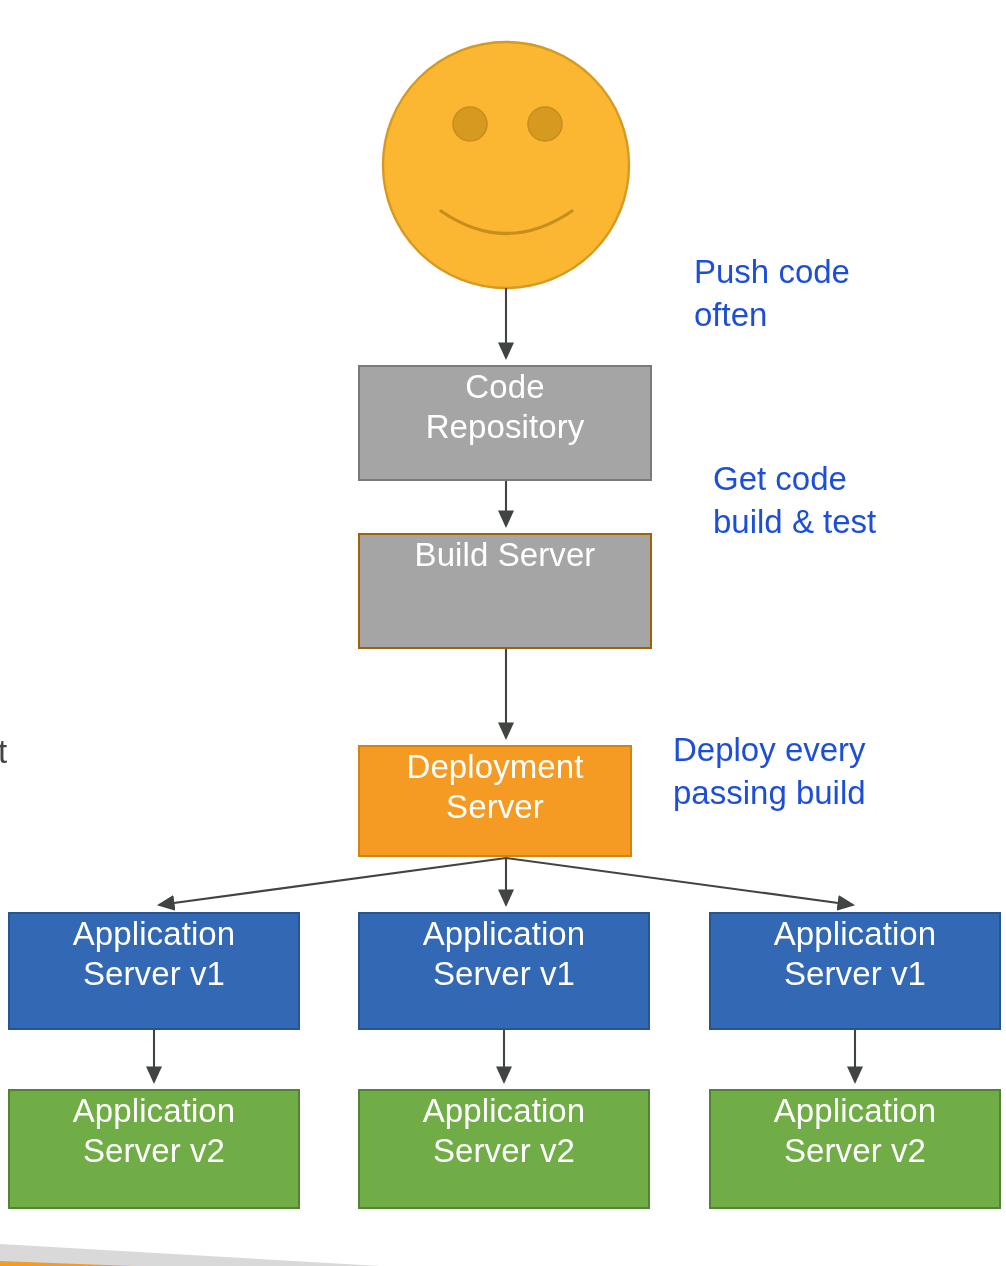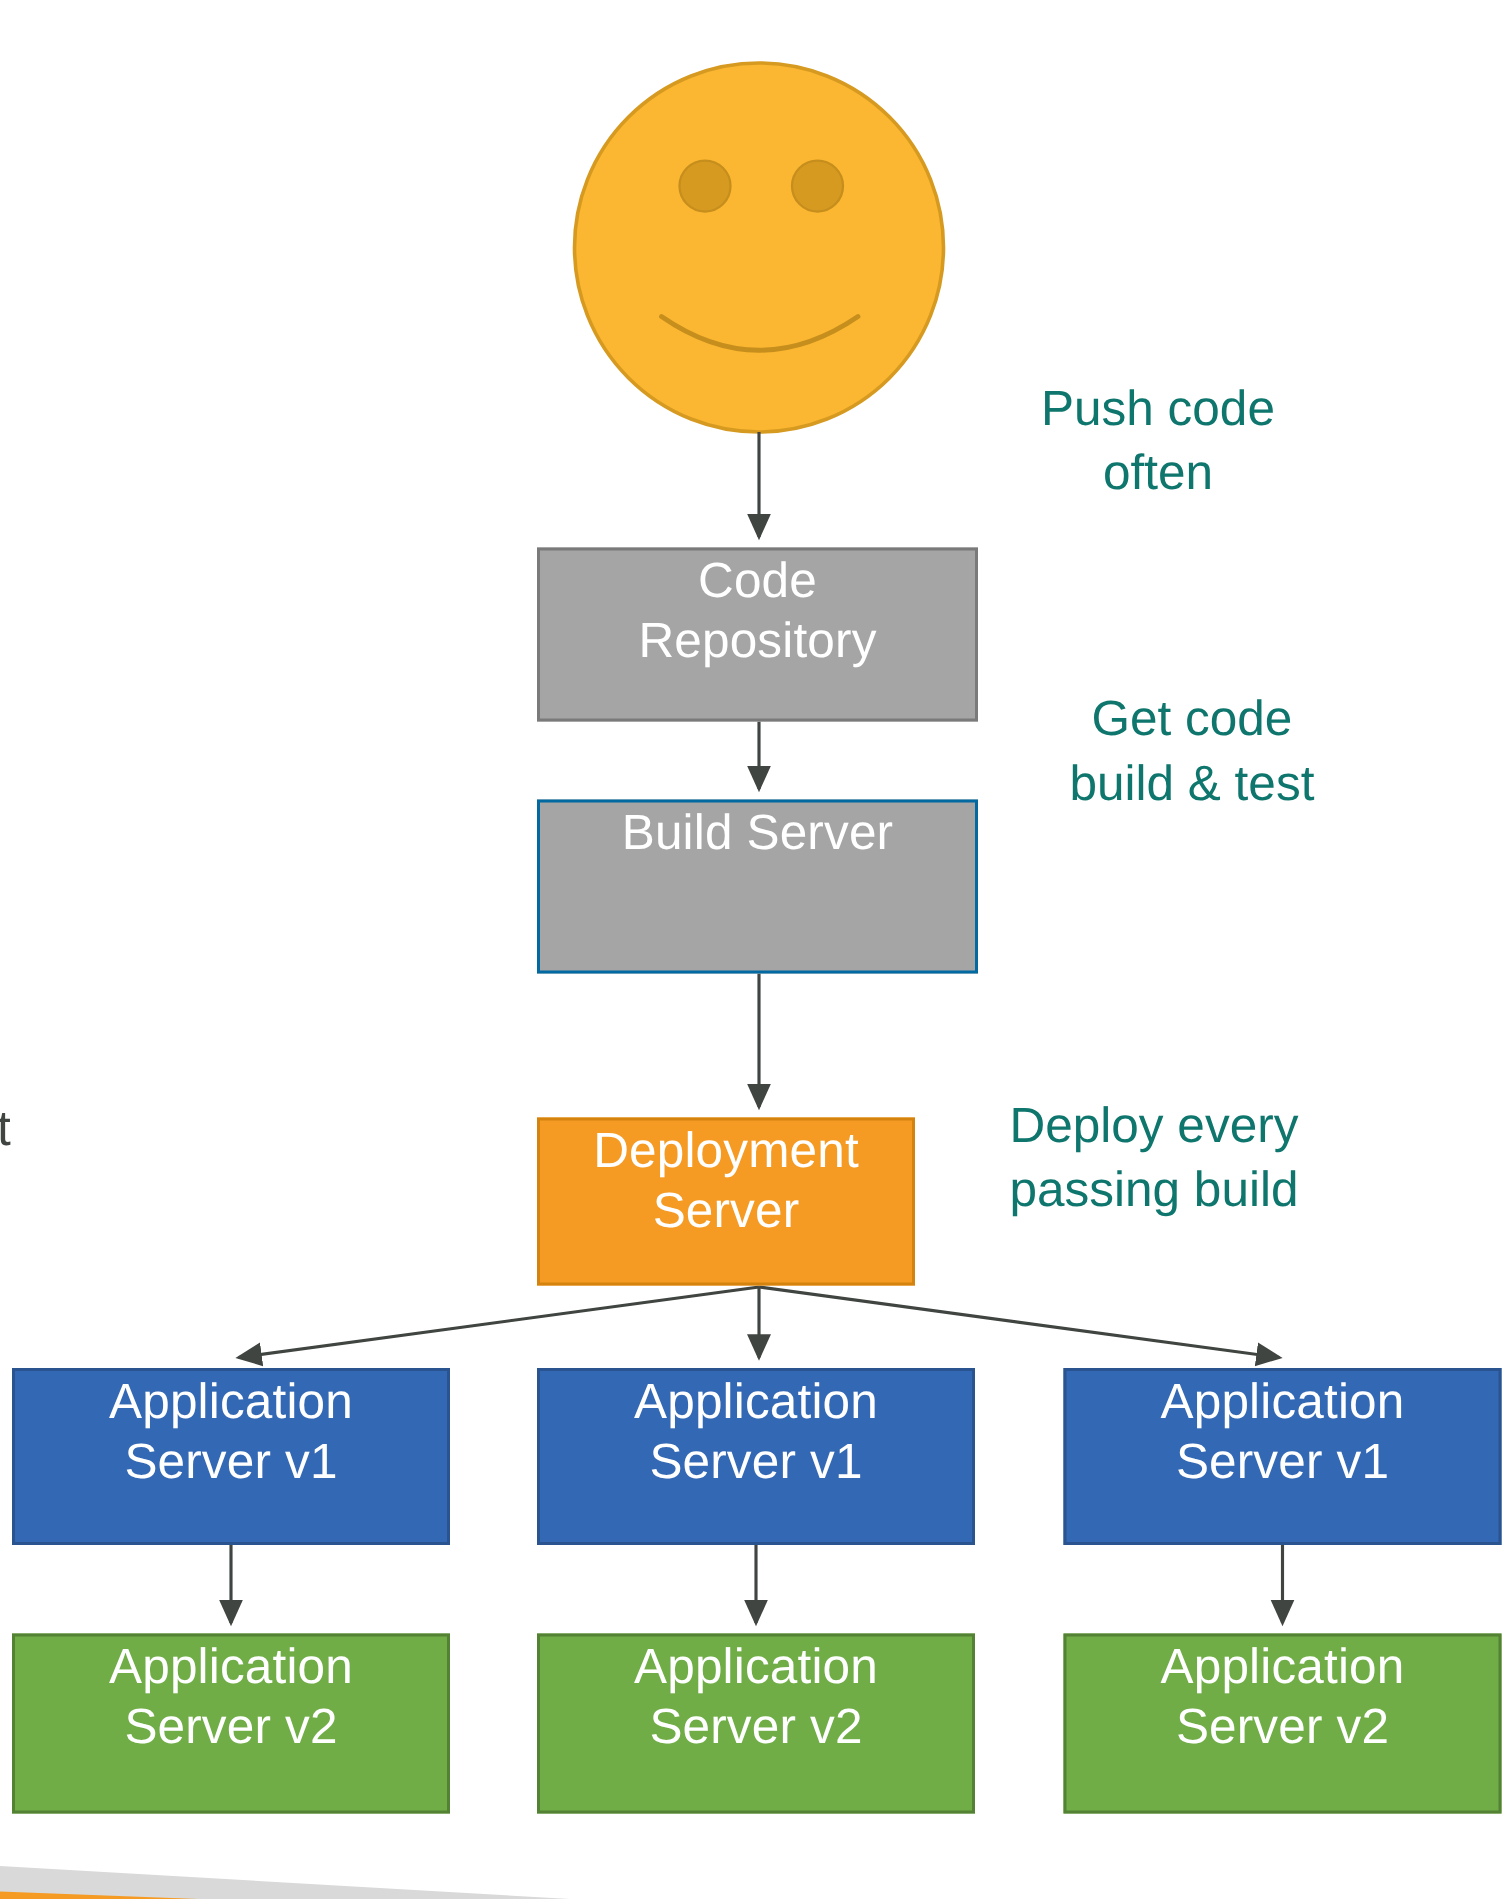--- a/index.html
+++ b/index.html
@@ -37,26 +37,25 @@
     letter-spacing: 0.1px;
     z-index: 3;
   }
   .node-box .node-label {
     display: block;
     padding: 0 6px;
     white-space: pre-line;
   }
   .annot {
     position: absolute;
-    color: #0f766e;
+    color: #1d4ed8;
     font-size: 33px;
     line-height: 1.30;
     white-space: pre-line;
     z-index: 3;
-    text-align: center;
   }
   .edge-fragment {
     position: absolute;
     color: #404541;
     font-size: 33px;
     line-height: 1.30;
     z-index: 3;
   }
 </style>
 </head>
@@ -94,25 +93,25 @@
 
     <polygon points="0,1244 0,1266 380,1266" fill="#D9D9D9"></polygon>
     <polygon points="0,1261 0,1266 132,1266" fill="#F59B24"></polygon>
   </svg>
 
   <div class="node-box" style="left:358px; top:365px; width:294px; height:116px; background:#A5A5A5; border:2px solid #7A7A7A;">
     <span class="node-label">Code
 Repository</span>
   </div>
 
-  <div class="node-box" style="left:358px; top:533px; width:294px; height:116px; background:#A5A5A5; border:2px solid #0369a1;">
+  <div class="node-box" style="left:358px; top:533px; width:294px; height:116px; background:#A5A5A5; border:2px solid #a16207;">
     <span class="node-label">Build Server</span>
   </div>
 
-  <div class="node-box" style="left:358px; top:745px; width:252px; height:112px; background:#F59B24; border:2px solid #D4830F;">
+  <div class="node-box" style="left:358px; top:745px; width:274px; height:112px; background:#F59B24; border:2px solid #D4830F;">
     <span class="node-label">Deployment
 Server</span>
   </div>
 
   <div class="node-box" style="left:8px; top:912px; width:292px; height:118px; background:#3368B4; border:2px solid #2A548F;">
     <span class="node-label">Application
 Server v1</span>
   </div>
 
   <div class="node-box" style="left:358px; top:912px; width:292px; height:118px; background:#3368B4; border:2px solid #2A548F;">

